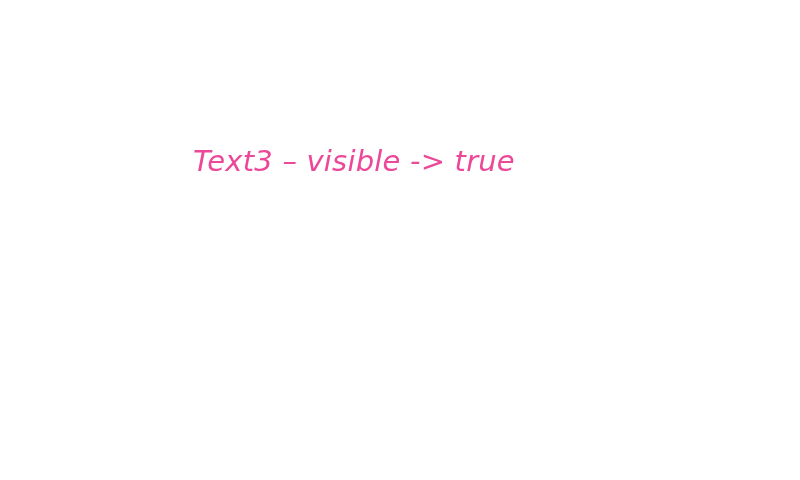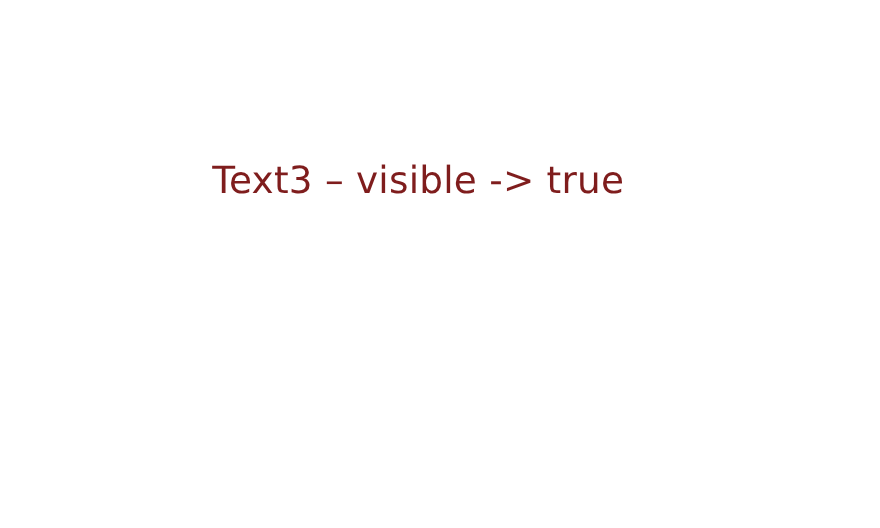--- a/index.html
+++ b/index.html
@@ -18,24 +18,25 @@
     width: 800px;
     height: 480px;
     background: #ffffff;
     overflow: hidden;
   }
   
   .run {
     position: absolute;
     white-space: pre;
     font-family: "DejaVu Sans", sans-serif;
-    font-size: 34px;
+    font-size: 29px;
     line-height: 1;
-    color: #7f1d1d;
+    color: #ec4899;
     letter-spacing: 0.2px;
+    font-style: italic;
   }
   
   .clip {
     position: absolute;
     overflow: hidden;
     white-space: pre;
   }
 </style>
 </head>
 <body>

